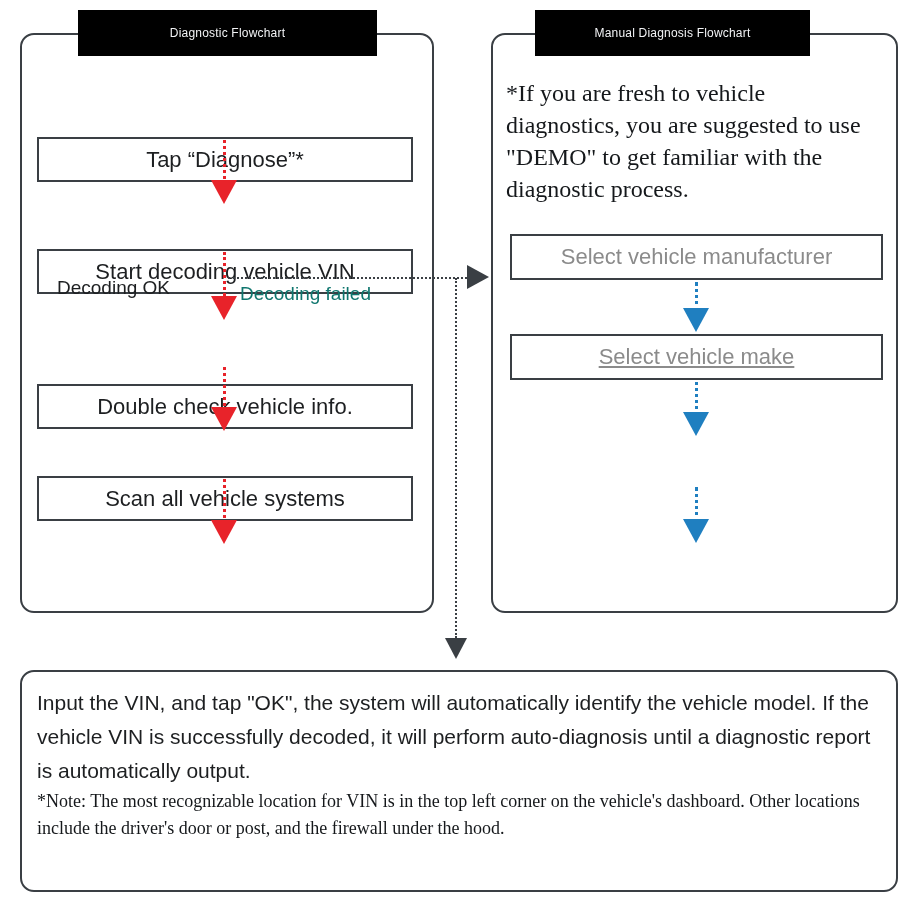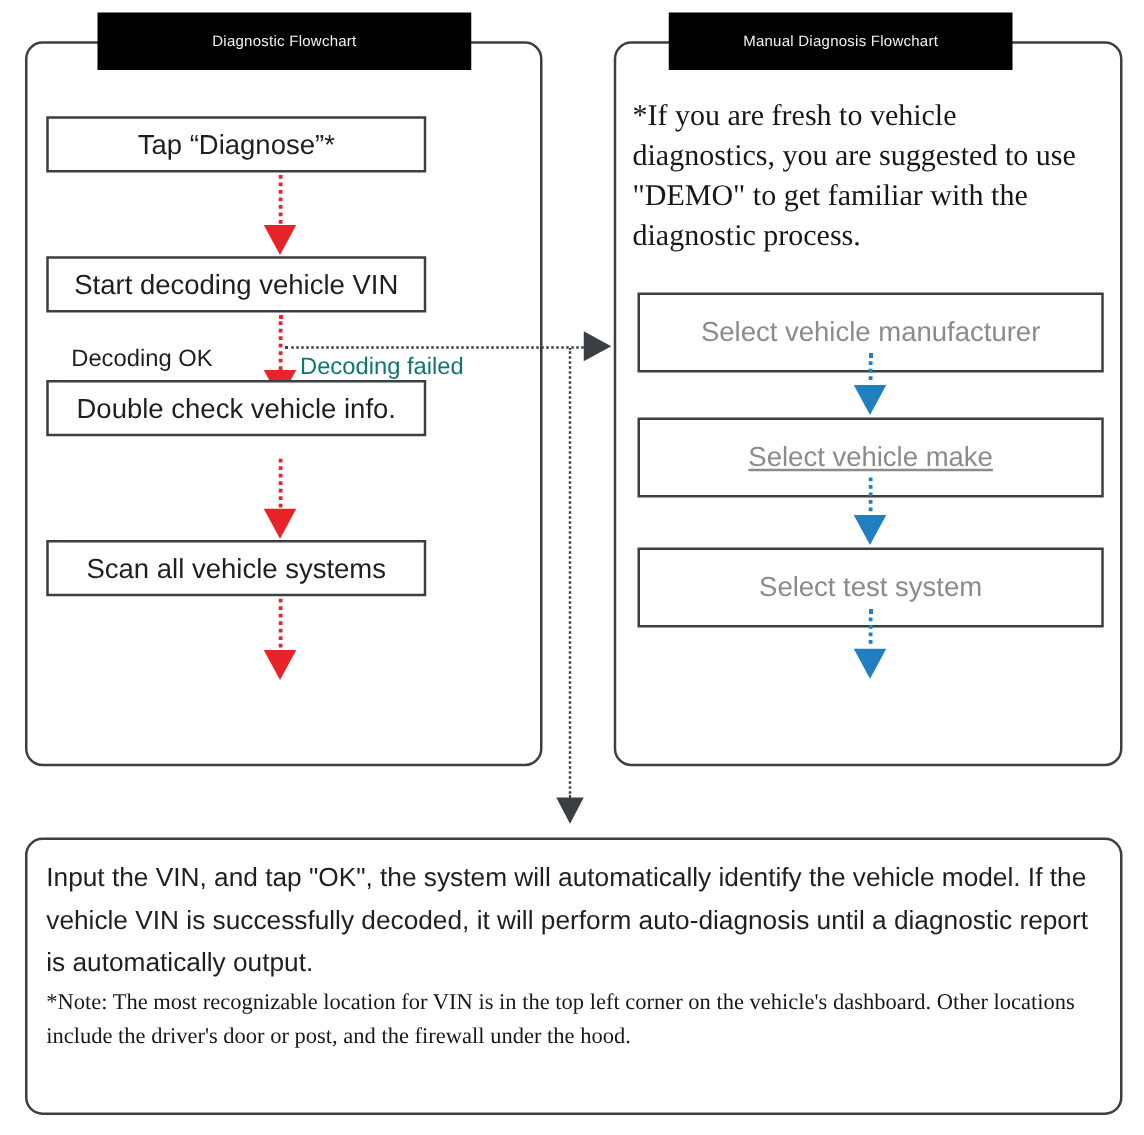--- a/index.html
+++ b/index.html
@@ -56,29 +56,29 @@
     align-items: center;
     justify-content: center;
     box-sizing: border-box;
     font-size: 22px;
     color: #1d1f21;
     white-space: nowrap;
   }
   .pbox.muted { color: #8b8b8b; }
 
   
-  .lbox { left: 37px; width: 304px; height: 45px; }
+  .lbox { left: 37px; width: 376px; height: 45px; margin-top: 44px; }
   #lb0 { top: 93px; }
   #lb1 { top: 205px; }
-  #lb2 { top: 304px; }
+  #lb2 { top: 340px; }
   #lb3 { top: 432px; }
   #lb4 { top: 545px; }
 
   
-  .rbox { left: 510px; width: 373px; height: 64px; }
+  .rbox { left: 510px; width: 373px; height: 46px; }
   #rb0 { top: 234px; }
   #rb1 { top: 334px; text-decoration: underline; }
   #rb2 { top: 438px; }
   #rb3 { top: 545px; }
 
   
   .conn { position: absolute; }
   .vdot {
     position: absolute;
     width: 0;
@@ -208,21 +208,20 @@
   <div class="pbox rbox muted" id="rb0">Select vehicle manufacturer</div>
 
   <div class="vdot blue conn" style="left:695px; top:282px; height:30px;"></div>
   <div class="arrow-down blue conn" style="left:683px; top:308px;"></div>
 
   <div class="pbox rbox muted" id="rb1">Select vehicle make</div>
 
   <div class="vdot blue conn" style="left:695px; top:382px; height:33px;"></div>
   <div class="arrow-down blue conn" style="left:683px; top:412px;"></div>
 
-  <div class="pbox rbox muted" id="rb2">Select test system</div>
 
   <div class="vdot blue conn" style="left:695px; top:487px; height:36px;"></div>
   <div class="arrow-down blue conn" style="left:683px; top:519px;"></div>
 
 
   <div class="panel" id="panel-bottom"></div>
 
   <div id="bottom-para">Input the VIN, and tap "OK", the system will automatically identify the vehicle model. If the vehicle VIN is successfully decoded, it will perform auto-diagnosis until a diagnostic report is automatically output.</div>
 
   <div id="bottom-note">*Note: The most recognizable location for VIN is in the top left corner on the vehicle's dashboard. Other locations include the driver's door or post, and the firewall under the hood.</div>

